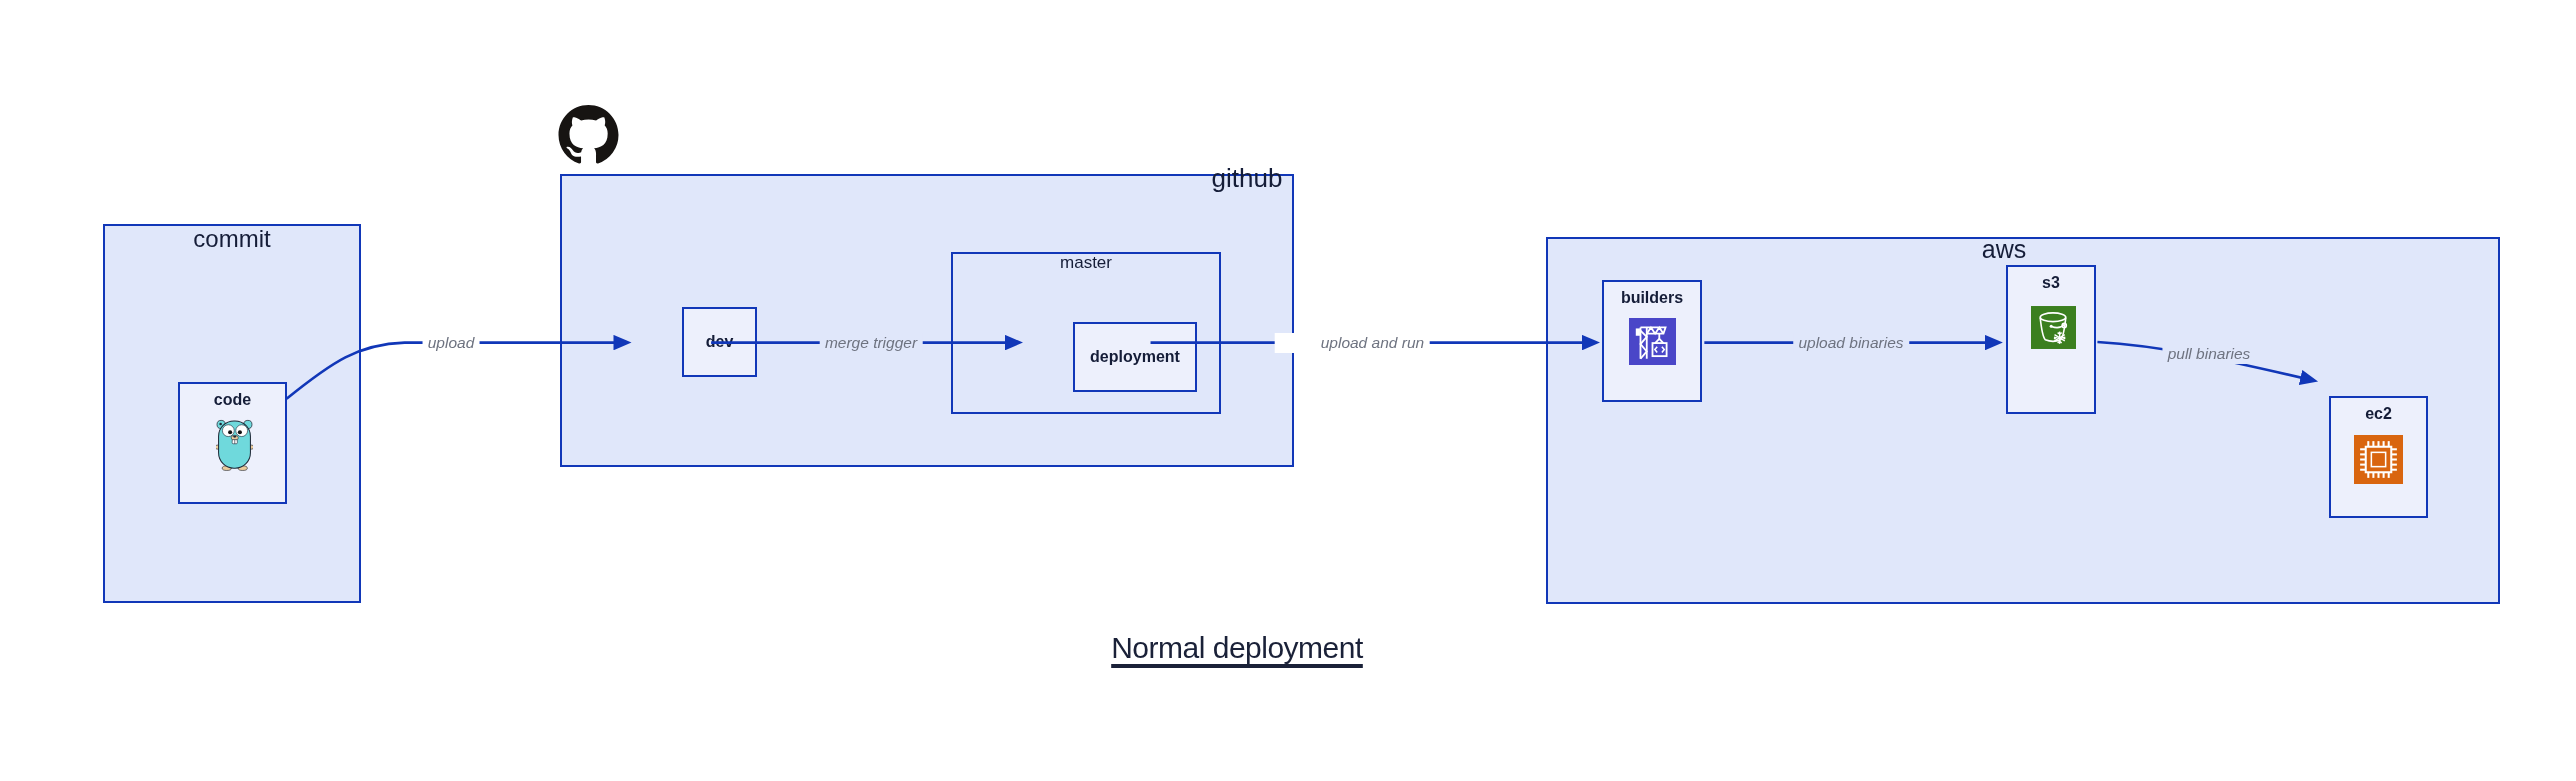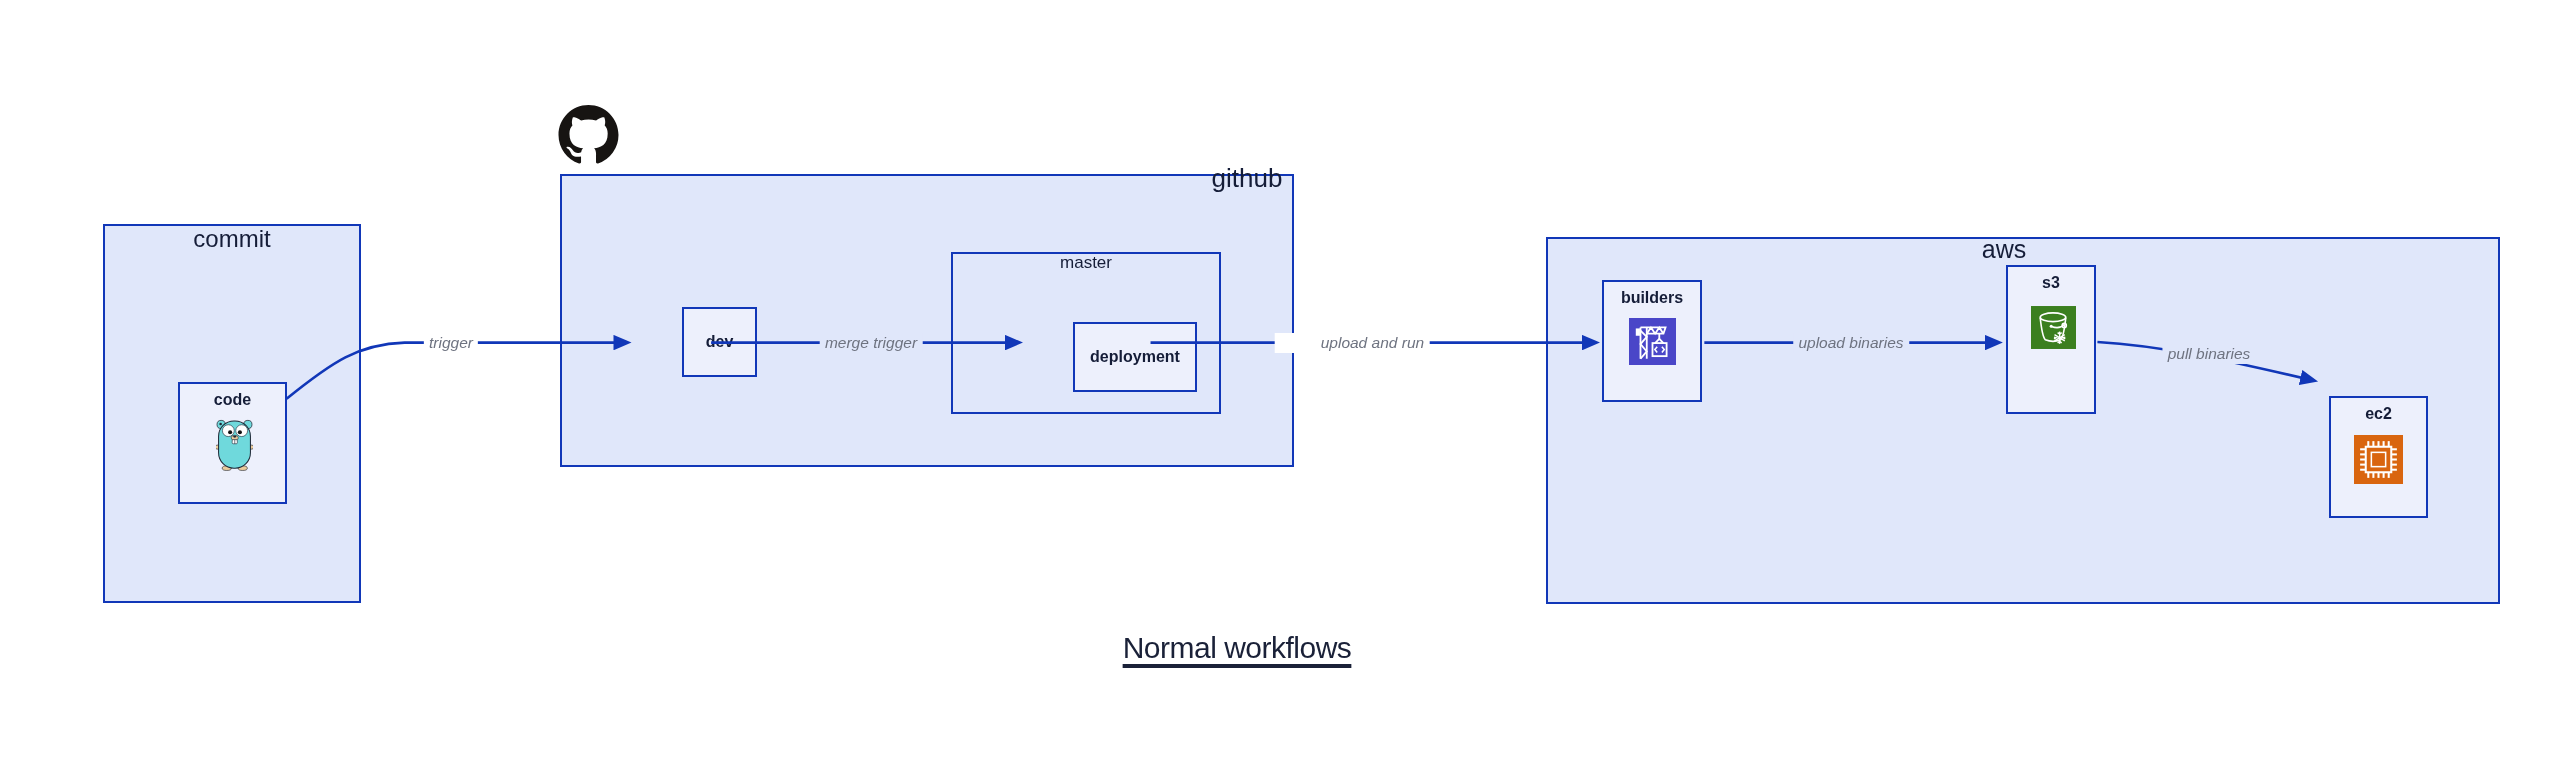--- a/index.html
+++ b/index.html
@@ -189,22 +189,22 @@
     </defs>
     <g stroke="var(--edge_blue)" stroke-width="5" fill="none">
       <path d="M 556 774 C 645 702, 695 668, 785 665 L 1218 665" marker-end="url(#arrow)"></path>
       <path d="M 1380 665 L 1978 665" marker-end="url(#arrow)"></path>
       <path d="M 2233 665 L 3098 665" marker-end="url(#arrow)"></path>
       <path d="M 3308 665 L 3880 665" marker-end="url(#arrow)"></path>
       <path d="M 4071 664 C 4190 671, 4310 696, 4492 739" marker-end="url(#arrow)"></path>
     </g>
   </svg>
 
-  <span class="edge-label on-white" id="elbl-0">trigger</span>
+  <span class="edge-label on-white" id="elbl-0">upload</span>
   <span class="edge-label on-group" id="elbl-1">merge trigger</span>
   <span class="edge-label on-white" id="elbl-2">upload and run</span>
   <span class="edge-label on-group" id="elbl-3">upload binaries</span>
   <span class="edge-label on-group" id="elbl-4">pull binaries</span>
 
-  <div class="title">Normal workflows</div>
+  <div class="title">Normal deployment</div>
 
 </div>
 
 
 </body></html>

